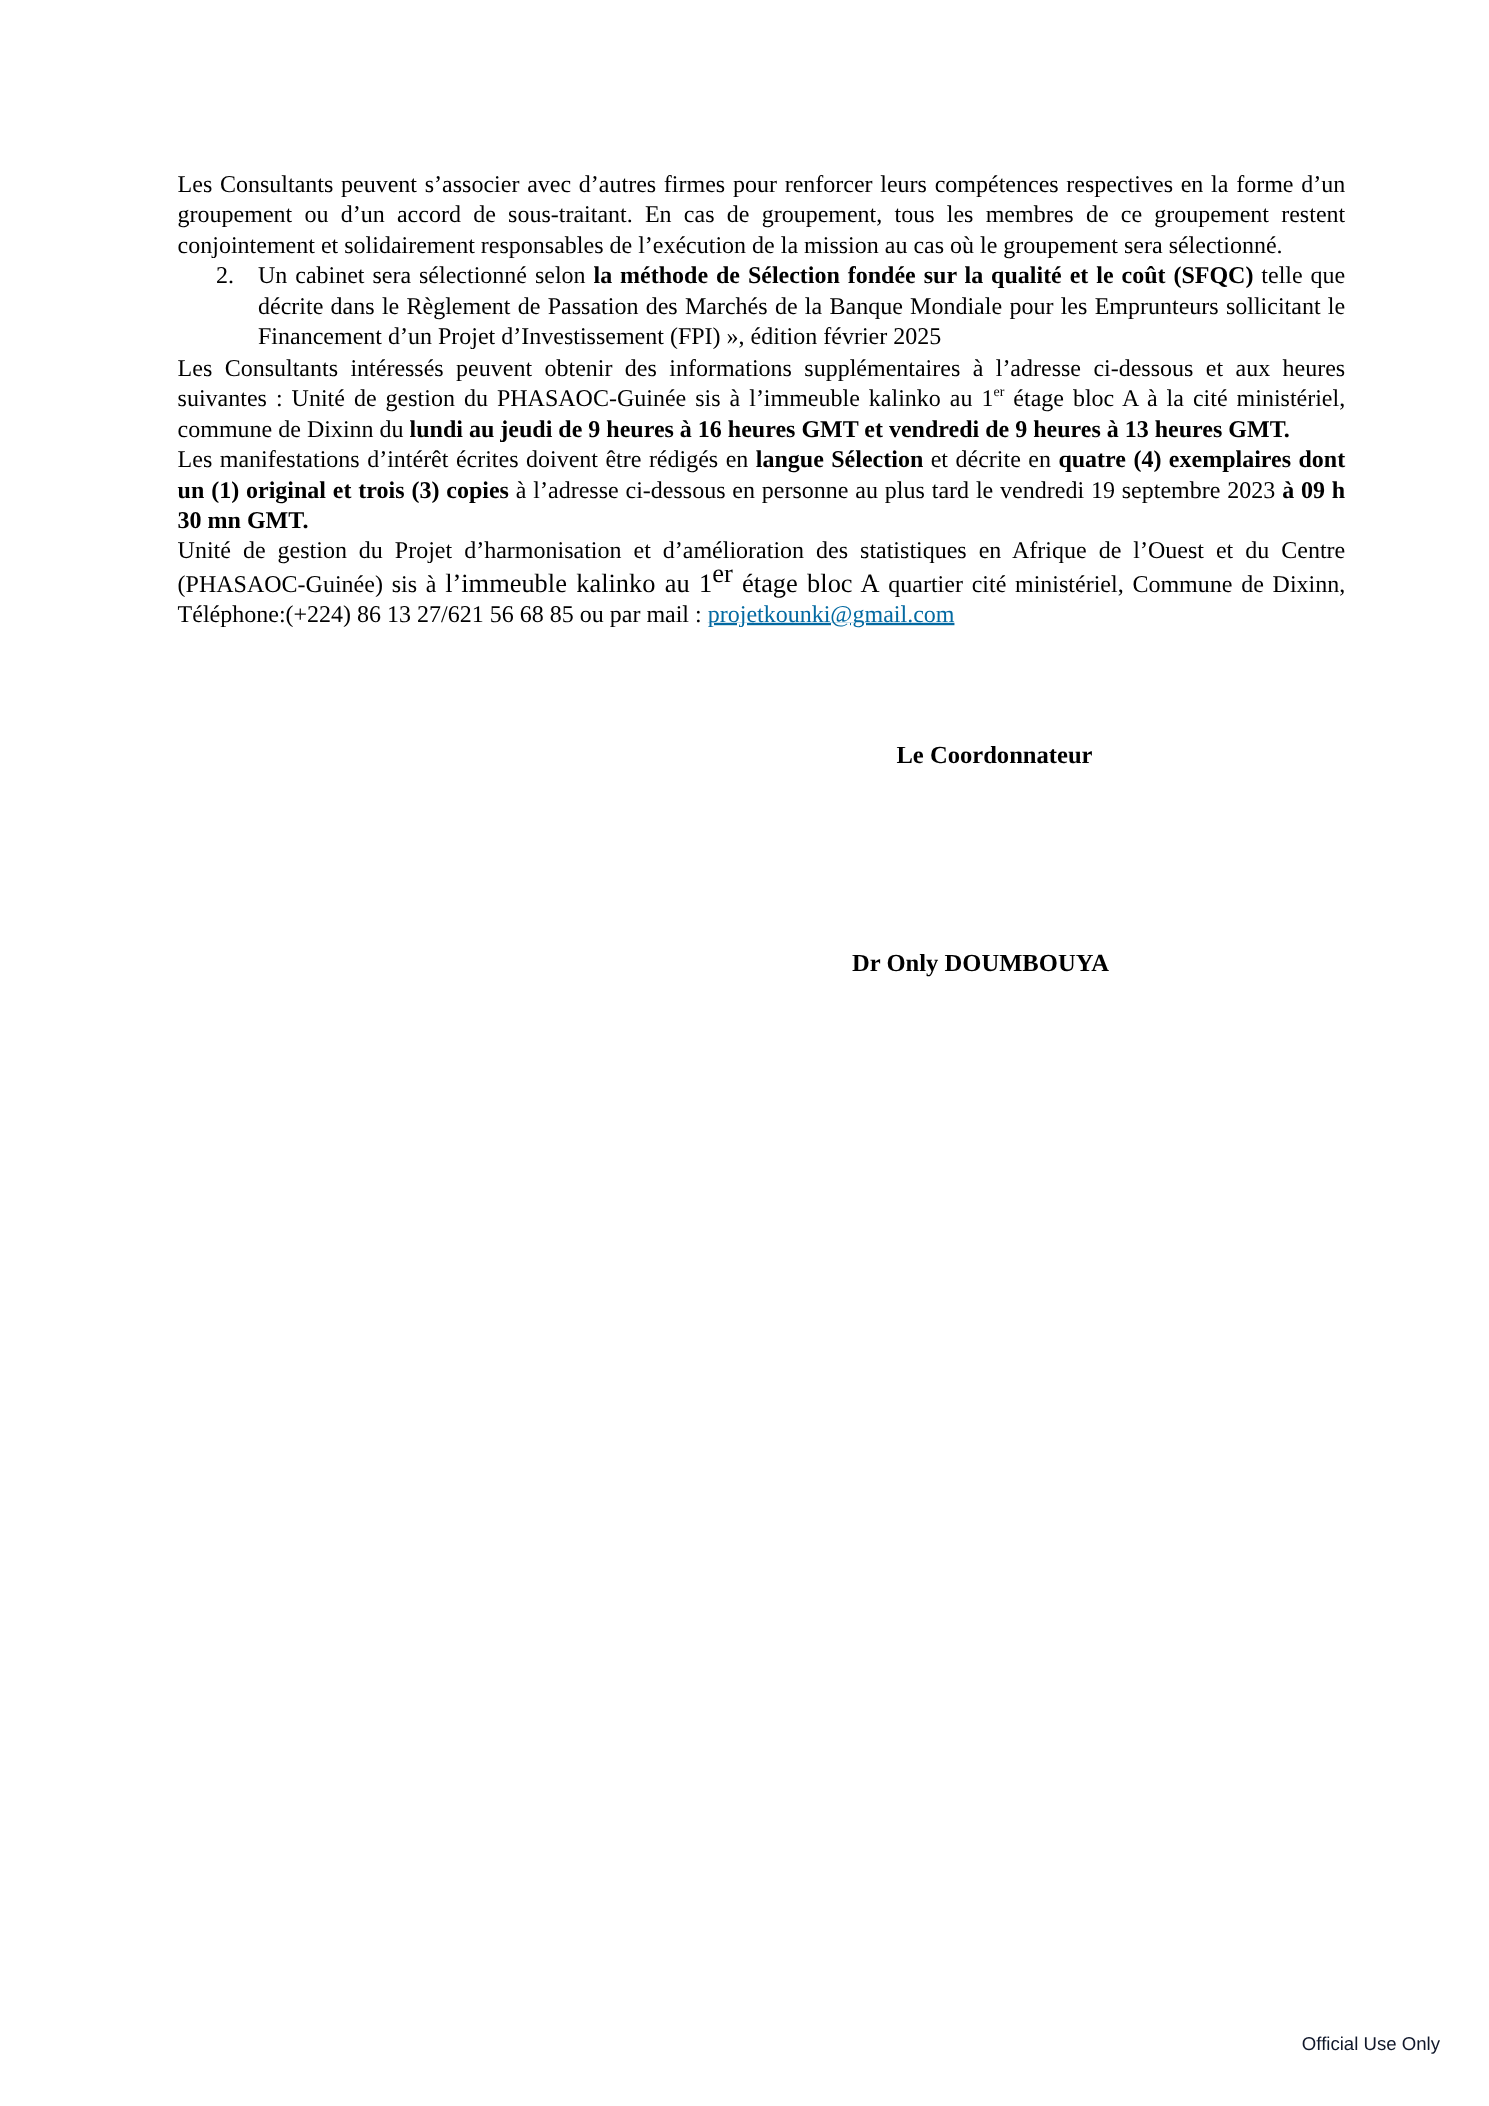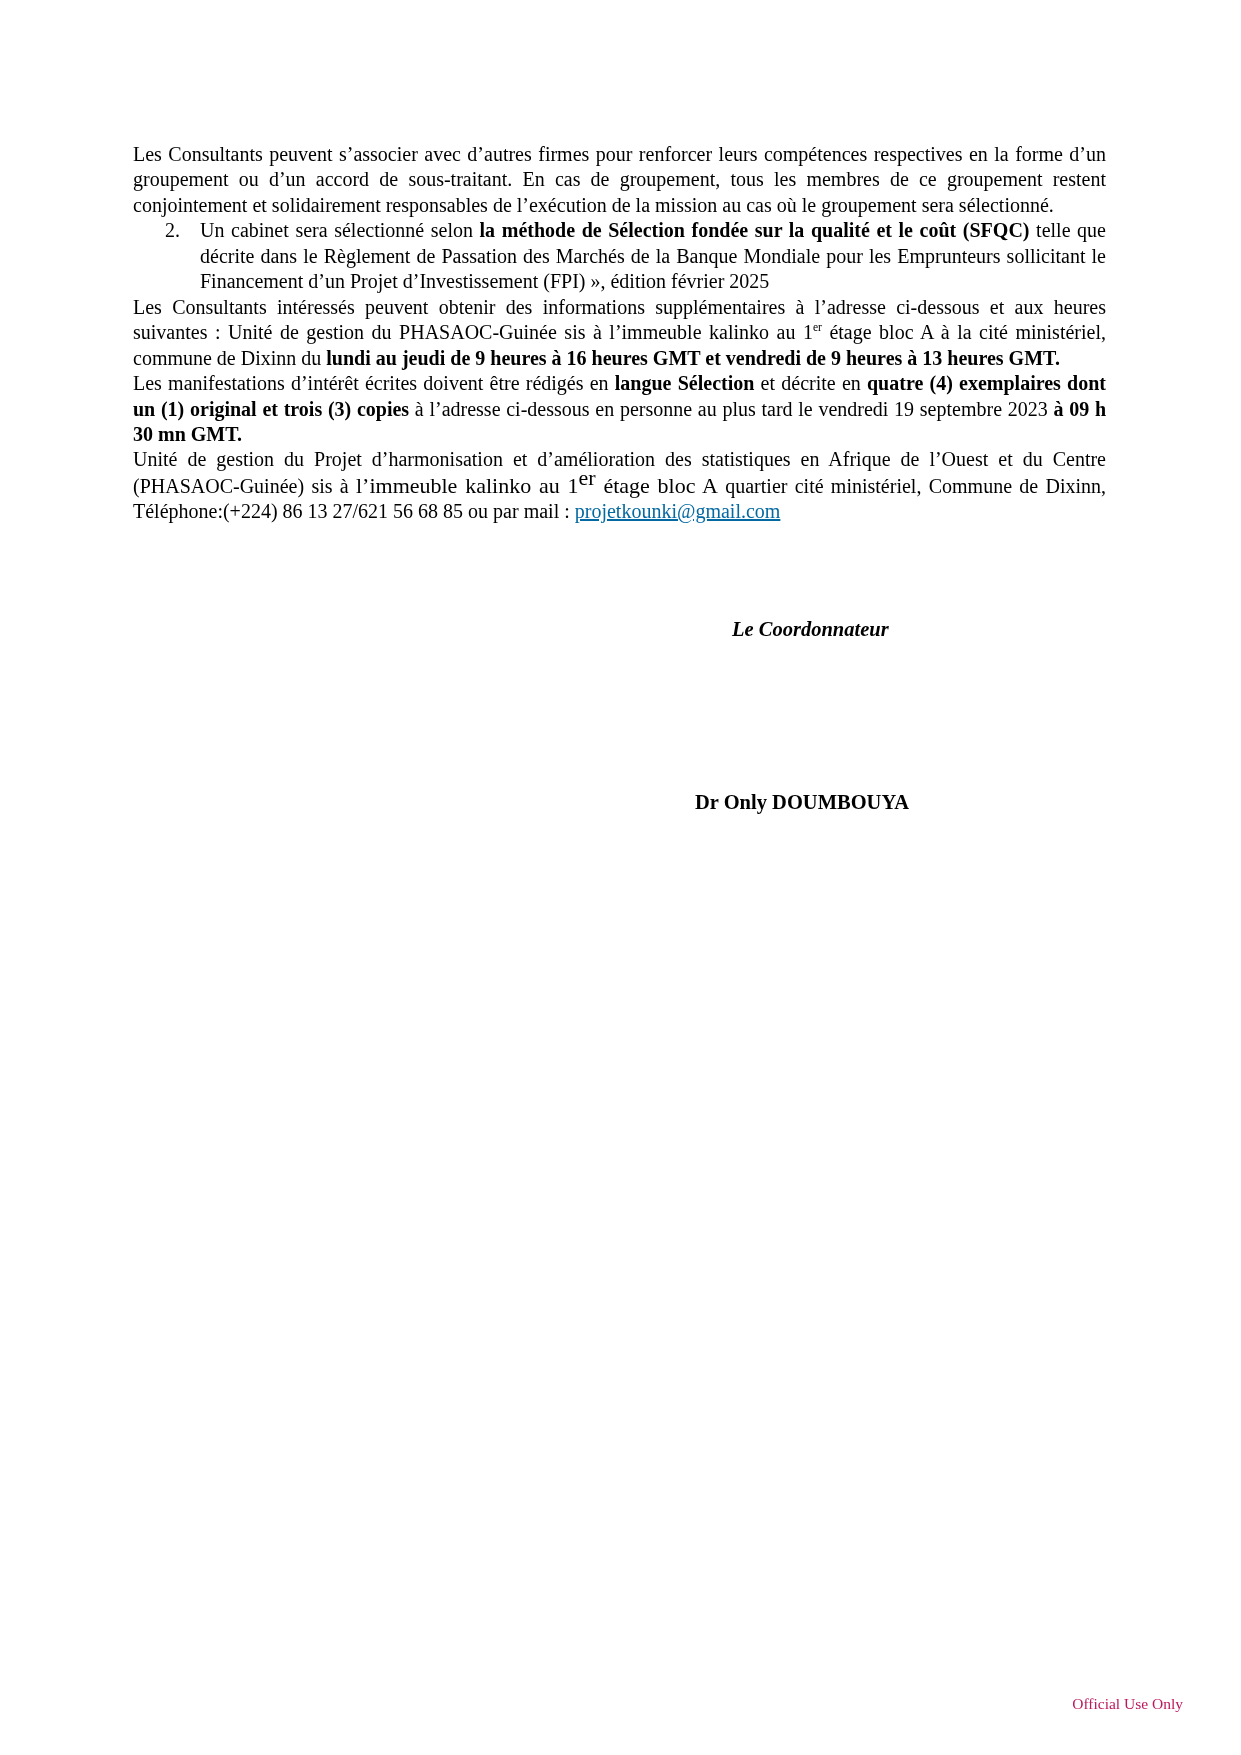--- a/index.html
+++ b/index.html
@@ -10,21 +10,21 @@
   body {
     width: 1241px;
     height: 1755px;
     position: relative;
     overflow: hidden;
     font-family: "Liberation Serif", serif;
     color: #000000;
   }
   .page-content {
     position: absolute;
-    left: 133px;
+    left: 148px;
     top: 142px;
     width: 973px;
     font-size: 20px;
     line-height: 25.45px;
   }
   .page-content p {
     margin: 0;
     text-align: justify;
   }
   .list-item {
@@ -50,37 +50,36 @@
     text-decoration: underline;
     cursor: pointer;
   }
   .coordinator {
     margin-top: 92px;
     margin-left: 599px;
     font-weight: bold;
     font-size: 20.5px;
     line-height: 24px;
     text-align: left;
-    font-style: italic;
   }
   .signature {
     margin-top: 149px;
     margin-left: 562px;
     font-weight: bold;
     font-size: 20.5px;
     line-height: 24px;
     text-align: left;
   }
   .footer-classification {
     position: absolute;
     top: 1695px;
-    right: 58px;
-    font-family: Liberation Serif, serif;
+    right: 41px;
+    font-family: Liberation Sans, sans-serif;
     font-size: 15.5px;
-    color: #be185d;
+    color: #0f172a;
   }
 </style>
 </head>
 <body>
 
 <div class="page-content">
   <div id="paragraphs-container">
       <p><span>Les Consultants peuvent s’associer avec d’autres firmes pour renforcer leurs compétences respectives en la forme d’un groupement ou d’un accord de sous-traitant. En cas de groupement, tous les membres de ce groupement restent conjointement et solidairement responsables de l’exécution de la mission au cas où le groupement sera sélectionné.</span></p>
       <p class="list-item"><span class="list-marker">2.</span><span>Un cabinet sera sélectionné selon </span><span class="b i">la méthode de Sélection fondée sur la qualité et le coût (SFQC)</span><span> telle que décrite dans le Règlement de Passation des Marchés de la Banque Mondiale pour les Emprunteurs sollicitant le Financement d’un Projet d’Investissement (FPI) », édition février 2025</span></p>
       <p><span>Les Consultants intéressés peuvent obtenir des informations supplémentaires à l’adresse ci-dessous et aux heures suivantes : Unité de gestion du PHASAOC-Guinée sis à l’immeuble kalinko au 1</span><span class="sup">er</span><span> étage bloc A à la cité ministériel, commune de Dixinn du </span><span class="b">lundi au jeudi de 9 heures à 16 heures GMT et vendredi de 9 heures à 13 heures GMT.</span></p>

